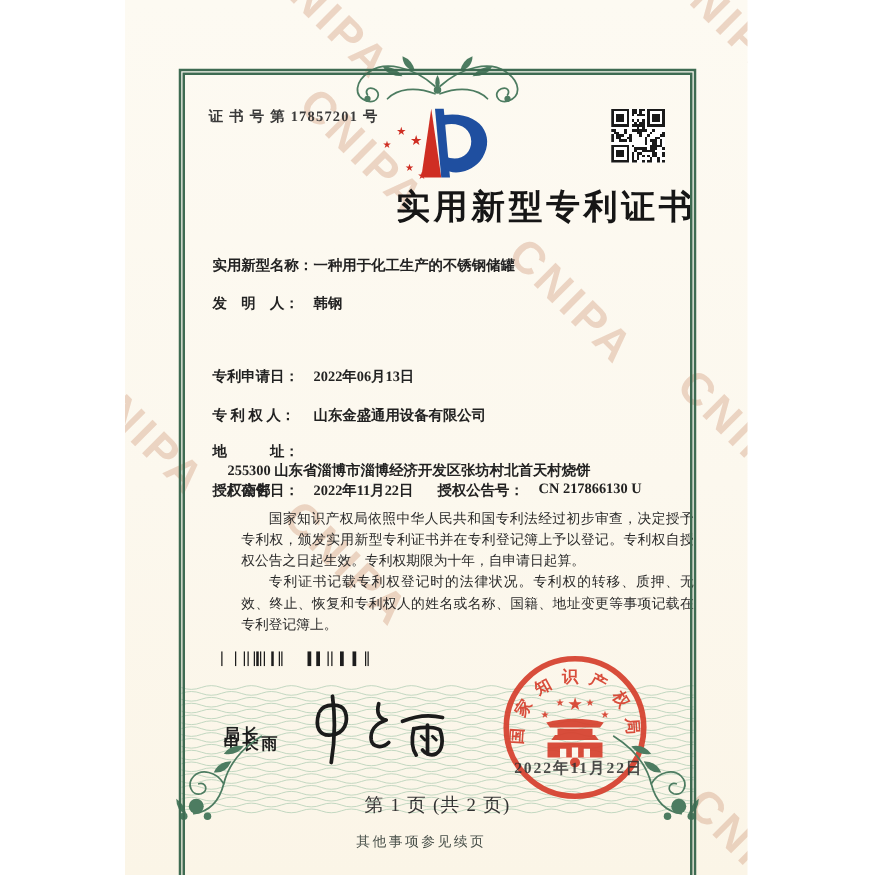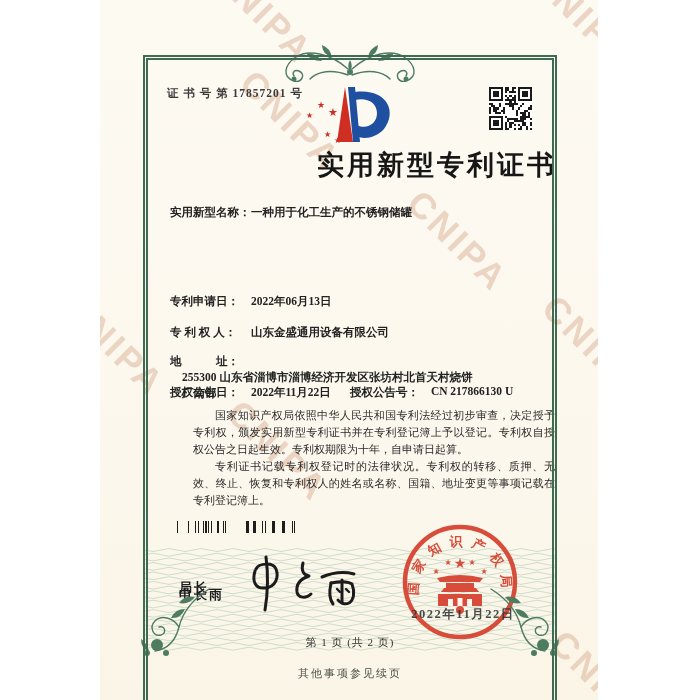--- a/index.html
+++ b/index.html
@@ -26,22 +26,22 @@
   .fvalue { display:inline-block; margin-left:12px; vertical-align:top; }
   .fvalue.wrap { width:292px; white-space:normal; line-height:16px; }
   .pair2 { position:absolute; left:180px; top:0; white-space:nowrap; }
   .paras { position:absolute; left:27px; top:352px; width:362px; font-size:11px; line-height:17px; color:#2a2a2a; text-align:justify; font-weight:500;margin-left:23px; }
   .paras p { text-indent:2em; margin:0; }
   .barcode-box { position:absolute; left:28px; top:466px; width:131px; height:12px; }
   .signer { position:absolute; left:36px; font-family:"Liberation Sans", sans-serif; font-weight:700; font-size:13px; color:#1c1c1c; letter-spacing:2px; }
   .sig-box { position:absolute; left:97px; top:498px; width:120px; height:62px; }
   .seal-box { position:absolute; left:254px; top:466px; width:126px; height:126px; }
   .seal-date { position:absolute; left:240px; top:551px; width:160px; text-align:center; font-size:12.5px; font-weight:600; color:rgba(50,50,50,0.88); letter-spacing:1.5px; z-index:4; }
-  .page-footer { position:absolute; left:0; top:580px; width:100%; text-align:center; font-size:11px; color:#333; letter-spacing:1px; }
-  .cont-note { position:absolute; left:43px; top:666px; width:414px; text-align:center; font-size:11px; color:#474f49; letter-spacing:2px; z-index:2; }
+  .page-footer { position:absolute; left:0; top:580px; width:100%; text-align:center; font-size:15px; color:#333; letter-spacing:1px; }
+  .cont-note { position:absolute; left:30px; top:666px; width:414px; text-align:center; font-size:11px; color:#474f49; letter-spacing:2px; z-index:2; }
   .waves { position:absolute; left:2px; top:492px; width:410px; height:106px; opacity:0.6; z-index:-1; }
   .frame-content { position:absolute; inset:0; }
   .orn-top { position:absolute; left:127px; top:-16px; width:160px; height:52px; }
   .orn-bl { position:absolute; left:-8px; top:528px; width:80px; height:80px; }
   .orn-br { position:absolute; left:342px; top:528px; width:80px; height:80px; transform:scaleX(-1); }
   .logo-box { position:absolute; left:155px; top:30px; width:104px; height:60px; }
   .qr-box { position:absolute; left:346px; top:32px; width:43px; height:43px; background:#fff; }
 </style>
 </head>
 <body>
@@ -226,20 +226,24 @@
           <rect x="1" y="15" width="5" height="5" fill="#ffffff"></rect>
           <rect x="2" y="16" width="3" height="3" fill="#1a1a1a"></rect>
         </svg>
 
       <div class="title">实用新型专利证书</div>
 
       <div class="row" style="top:150px">
         <span class="flabel">实用新型名称：</span>
         <span class="fvalue">一种用于化工生产的不锈钢储罐</span>
       </div>
+      <div class="row" style="top:180px">
+        <span class="flabel">发　明　人：</span>
+        <span class="fvalue">韩钢</span>
+      </div>
       <div class="row" style="top:239px">
         <span class="flabel">专利申请日：</span>
         <span class="fvalue">2022年06月13日</span>
       </div>
       <div class="row" style="top:270px">
         <span class="flabel">专 利 权 人：</span>
         <span class="fvalue">山东金盛通用设备有限公司</span>
       </div>
       <div class="row" style="top:299px">
         <span class="flabel">地　　　址：</span>

